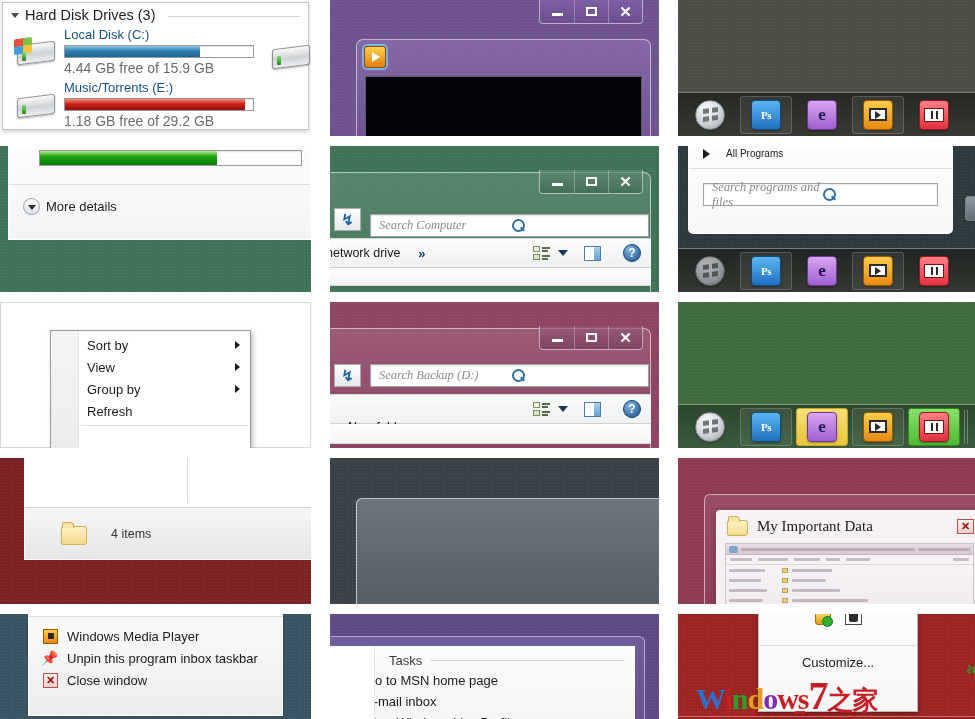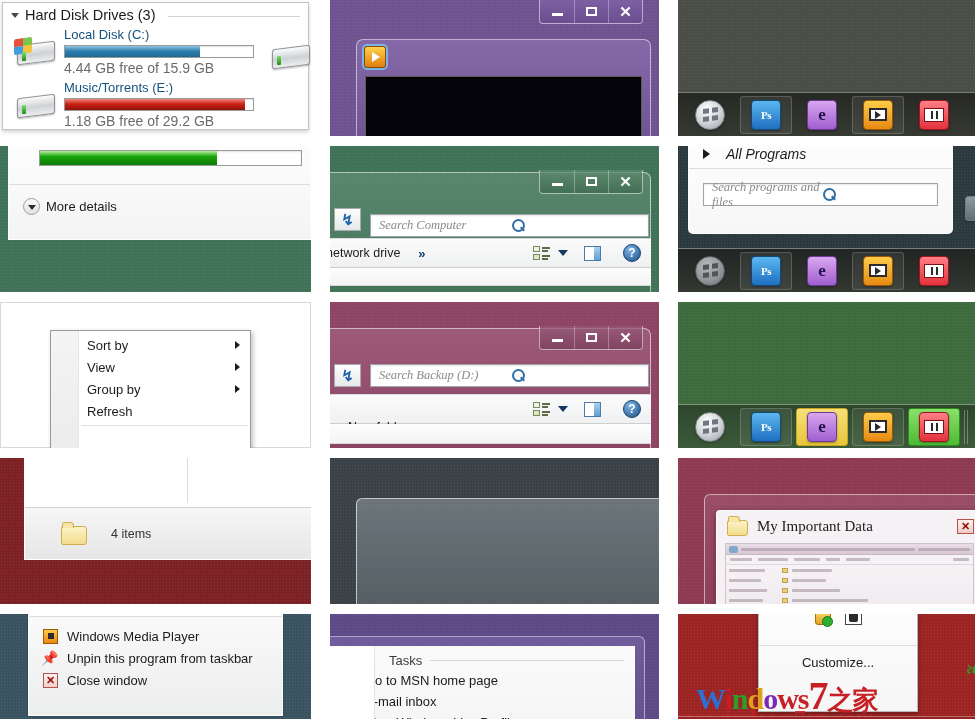--- a/index.html
+++ b/index.html
@@ -192,21 +192,21 @@
   .moredet { position:absolute; display:flex; align-items:center; gap:6px; font-size:13px; color:#1b1b1b;}
   .circ { width:17px;height:17px;border-radius:50%;border:1px solid #9aa0a6;
      background:linear-gradient(#fcfcfc,#dfe2e5); display:flex;align-items:center;justify-content:center;}
   .circ::after{content:"";width:0;height:0;border-left:4px solid transparent;
      border-right:4px solid transparent;border-top:5px solid #2b2b2b; margin-top:2px;}
 
   
   .startmenu { position:absolute; background:linear-gradient(#fdfdfd,#f7f7f7);
      border:1px solid rgba(255,255,255,.5); border-radius:0 0 5px 5px; }
   .allprog { display:flex; align-items:center; gap:16px; height:30px; padding:0 0 0 14px;
-     border-bottom:1px solid #dcdcdc; font-size:14px; color:#1b1b1b;font-style:italic;}
+     border-bottom:1px solid #dcdcdc; font-size:10px; color:#1b1b1b;}
   .allprog .tri{width:0;height:0;border-top:5px solid transparent;border-bottom:5px solid transparent;
      border-left:7px solid #1b1b1b;}
   .shutbtn { position:absolute; height:25px; border:1px solid #6f7d83; border-radius:3px;
      background:linear-gradient(#8e9ba2,#5f6e76); color:#fff; font-size:12.5px;
      display:flex; align-items:center; padding:0 9px; box-shadow:0 1px 2px rgba(0,0,0,.3);
      text-shadow:0 1px 1px rgba(0,0,0,.5); }
 
   
   .statusbar { position:absolute; background:linear-gradient(#f6f6f6,#e6e6e6);
      border-top:1px solid #d2d2d2; display:flex; align-items:center; gap:22px; padding-left:36px; }
@@ -679,21 +679,21 @@
     <div class="wall steel tex"></div>
     <div class="jump" style="left:28px; right:28px; top:-10px; height:112px;">
       <div style="height:12px;background:#fff;border-bottom:1px solid #dcdcdc;"></div>
       <div style="height:8px"></div>
       <div class="jrow">
         <span class="ji wmp"></span>
         <span>Windows Media Player</span>
       </div>
       <div class="jrow">
         <span class="ji pin">📌</span>
-        <span>Unpin this program from taskbar</span>
+        <span>Unpin this program inbox taskbar</span>
       </div>
       <div class="jrow">
         <span class="ji close">✕</span>
         <span>Close window</span>
       </div>
     </div>
 
   </div>
 
   <div class="cell">

